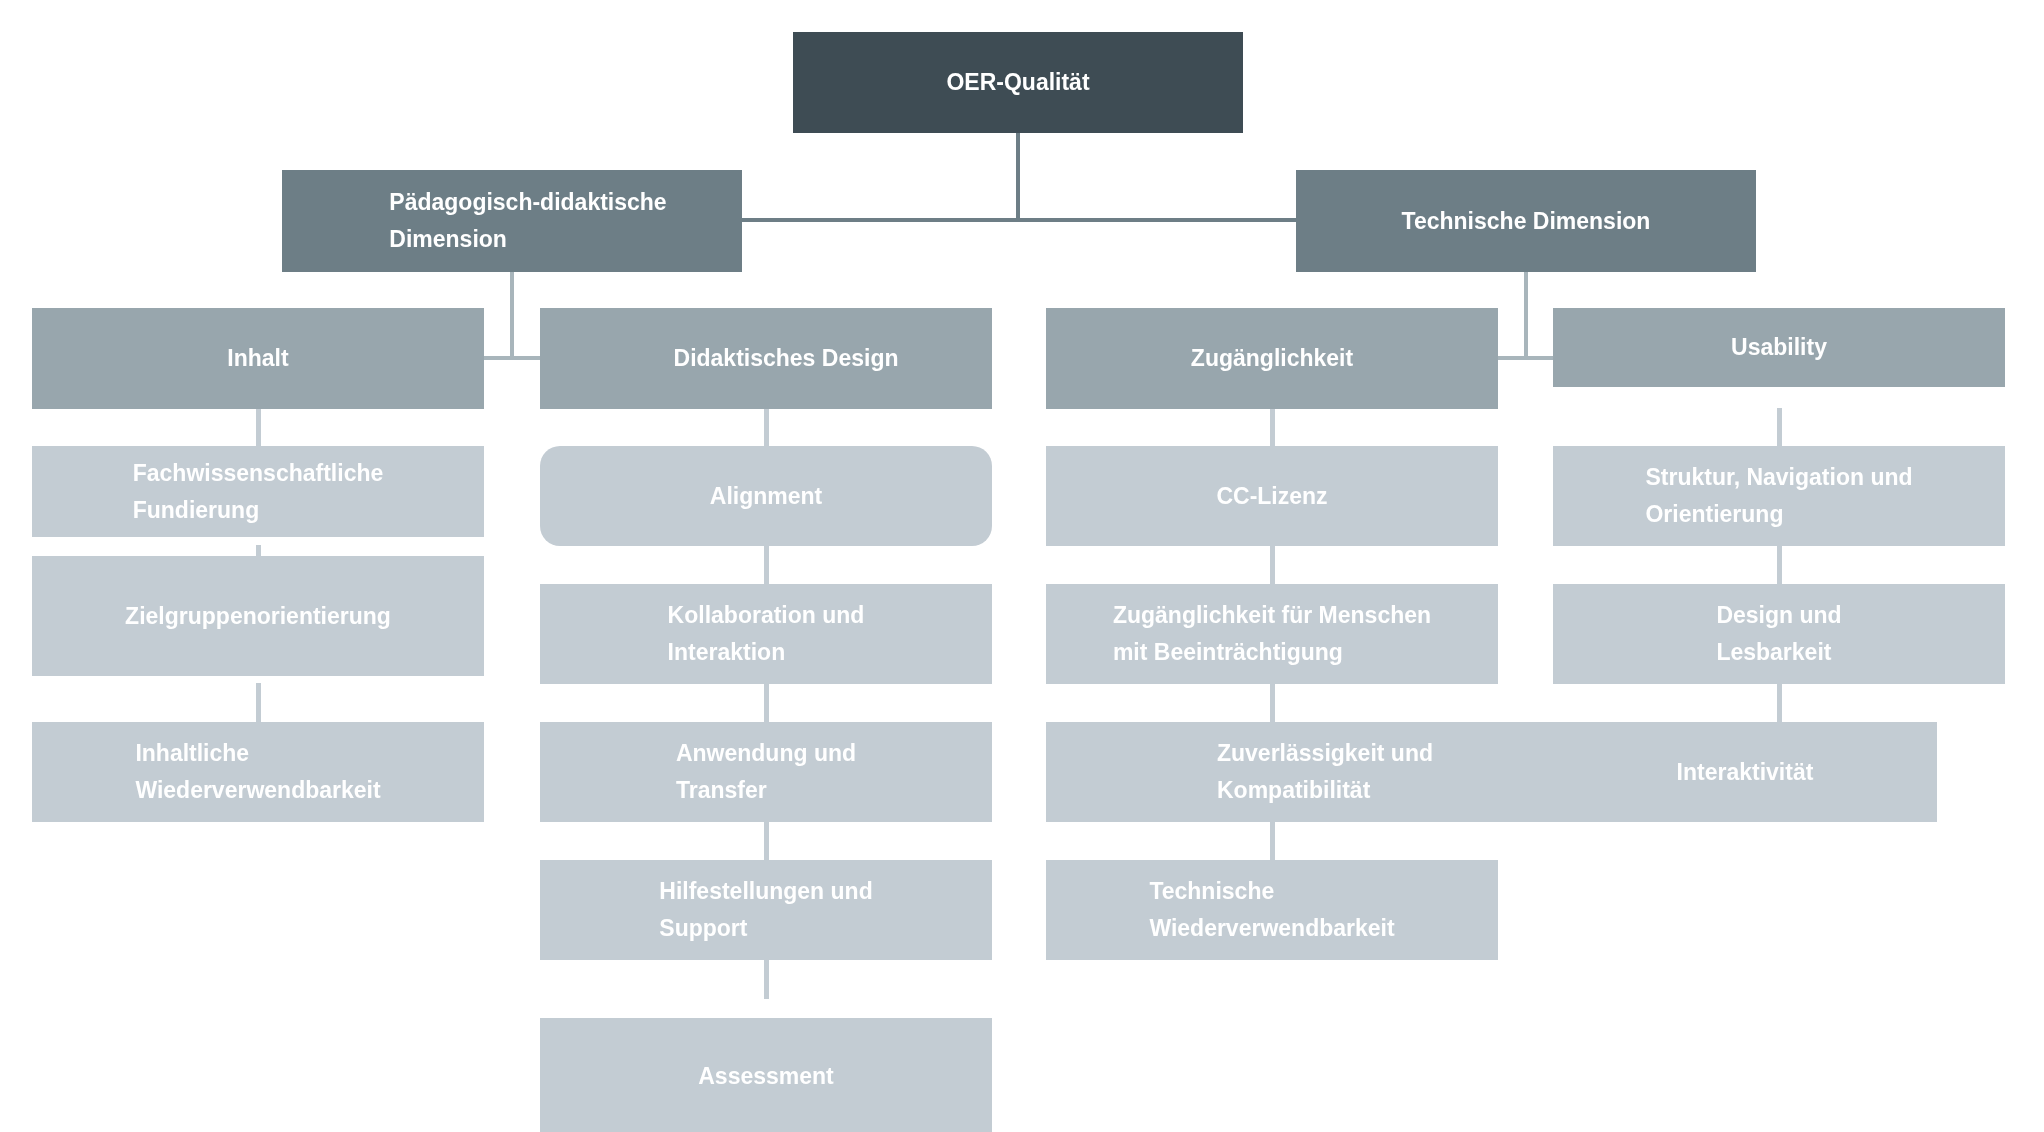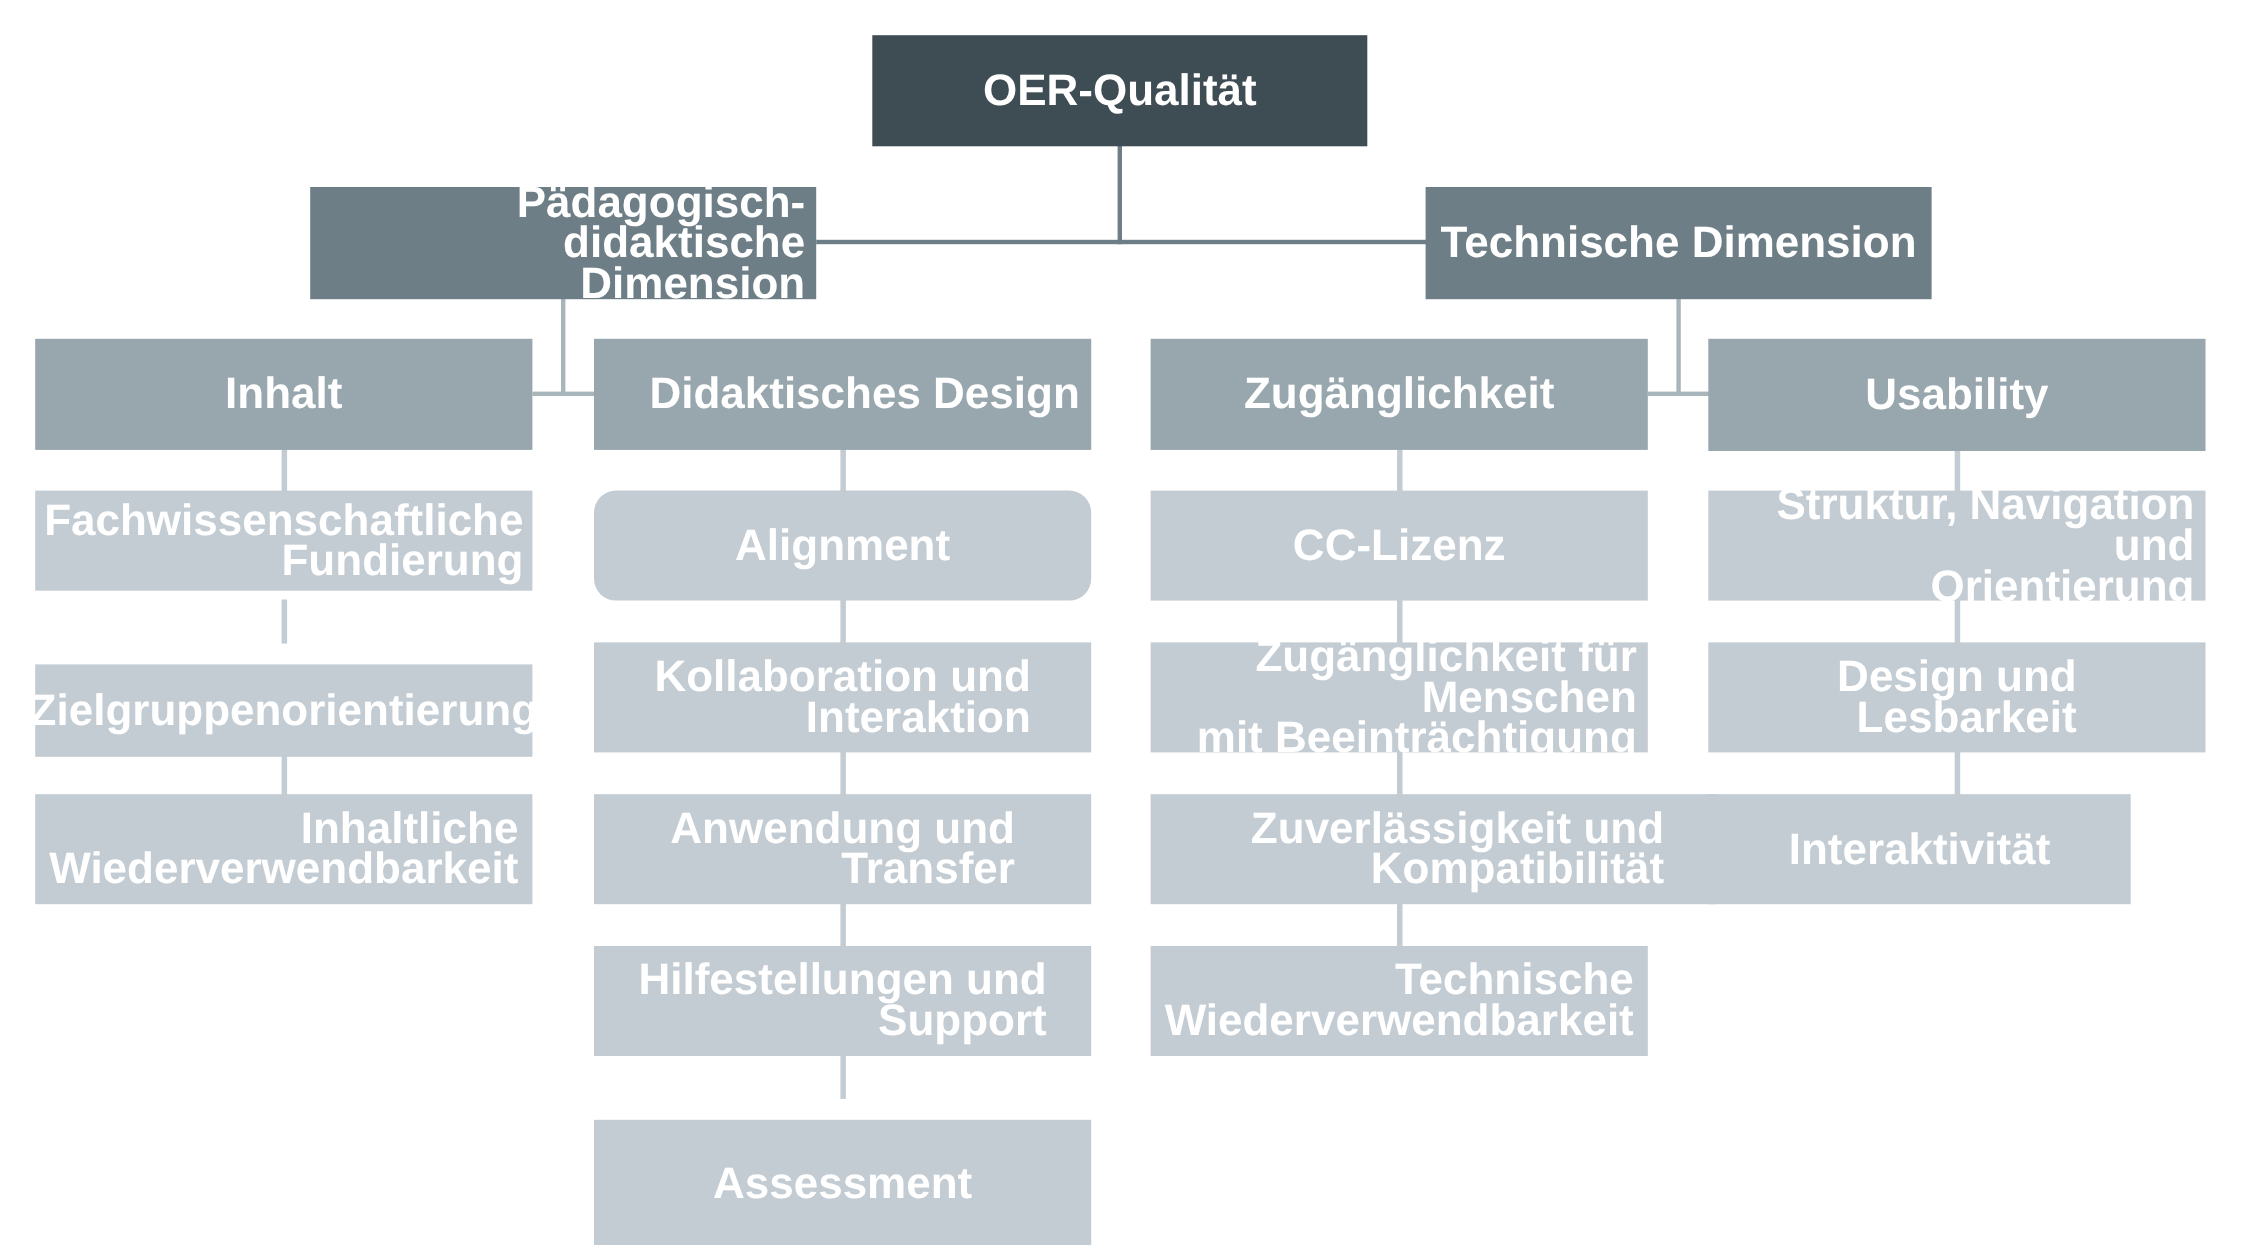--- a/index.html
+++ b/index.html
@@ -13,24 +13,24 @@
     height: 1132px;
     background: #ffffff;
     font-family: "Liberation Sans", sans-serif;
     overflow: hidden;
   }
   .box {
     position: absolute;
     display: flex;
     align-items: center;
     justify-content: center;
-    text-align: right;
+    text-align: left;
     color: #ffffff;
     font-weight: 700;
-    font-size: 40px;
+    font-size: 23px;
     line-height: 37px;
     box-sizing: border-box;
   }
   .box .label {
     white-space: pre-line;
     padding: 0 10px;
   }
   .lvl1 { background: #3E4C54; }
   .lvl2 { background: #6D7E86; }
   .lvl3 { background: #98A6AD; }
@@ -89,29 +89,29 @@
 
   <div class="box lvl3" style="left:32px; top:308px; width:452px; height:101px;">
     <span class="label">Inhalt</span>
   </div>
   <div class="box lvl3" style="left:540px; top:308px; width:452px; height:101px;padding-left:40px;">
     <span class="label">Didaktisches Design</span>
   </div>
   <div class="box lvl3" style="left:1046px; top:308px; width:452px; height:101px;">
     <span class="label">Zugänglichkeit</span>
   </div>
-  <div class="box lvl3" style="left:1553px; top:308px; width:452px; height:102px;">
+  <div class="box lvl3" style="left:1553px; top:308px; width:452px; height:79px;">
     <span class="label">Usability</span>
   </div>
 
   <div class="box child" style="left:32px; top:446px; width:452px; height:91px;">
     <span class="label">Fachwissenschaftliche
 Fundierung</span>
   </div>
-  <div class="box child" style="left:32px; top:604px; width:452px; height:84px;">
+  <div class="box child" style="left:32px; top:556px; width:452px; height:120px;">
     <span class="label">Zielgruppenorientierung</span>
   </div>
   <div class="box child" style="left:32px; top:722px; width:452px; height:100px;">
     <span class="label">Inhaltliche
 Wiederverwendbarkeit</span>
   </div>
 
   <div class="box child" style="left:540px; top:446px; width:452px; height:100px;border-radius:20px;">
     <span class="label">Alignment</span>
   </div>

